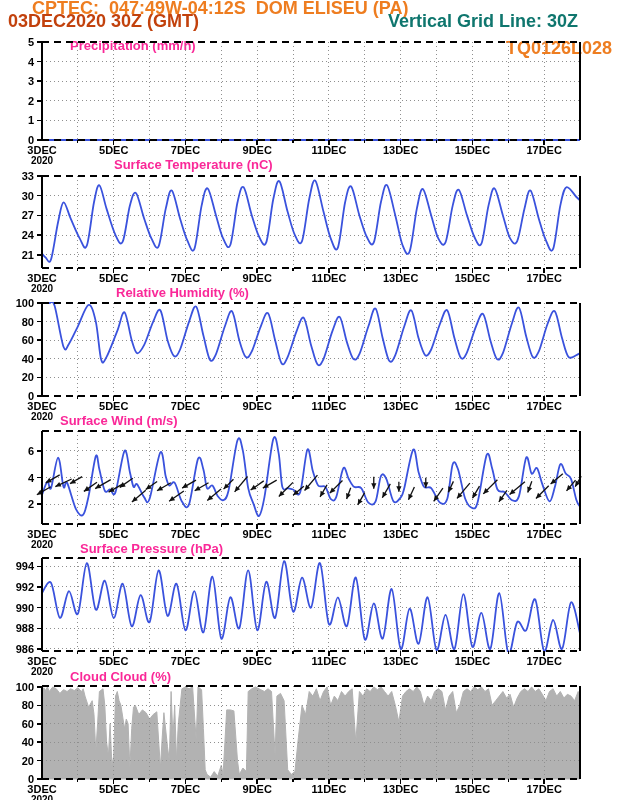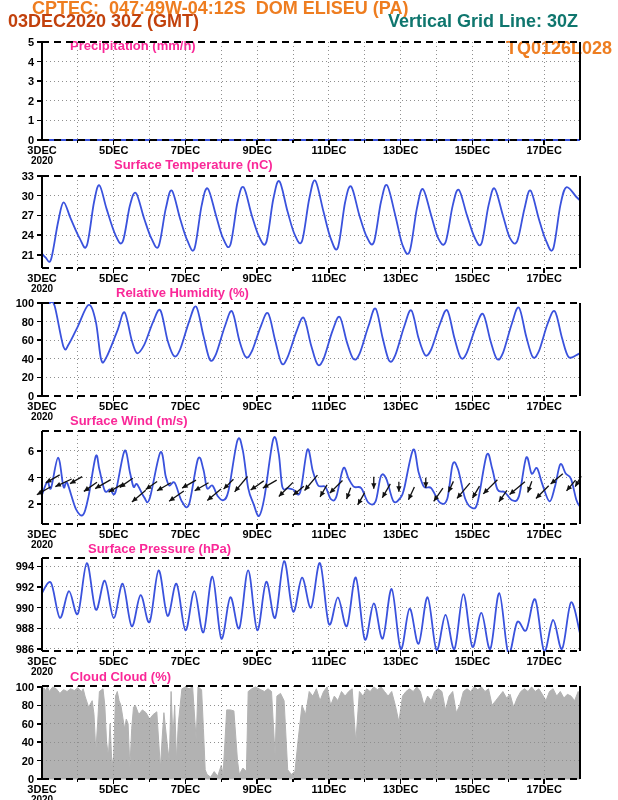--- a/index.html
+++ b/index.html
@@ -15,22 +15,22 @@
 
 <div class="page">
   <div class="hdr orange" style="left: 32px; top: 2px; color: rgb(238, 125, 32);">CPTEC:  047:49W-04:12S  DOM ELISEU (PA)</div>
   <div class="hdr orange" style="left: 8px; top: 15px; color: #c2410c;">03DEC2020 30Z (GMT)</div>
   <div class="hdr orange" style="right: 40px; top: 15px; color: #0f766e;">Vertical Grid Line: 30Z</div>
   <div class="hdr orange" style="right: 6px; top: 28px; color: rgb(238, 125, 32); margin-top: 14px;">TQ0126L028</div>
 
   <div class="chart-title magenta" style="left: 70px; top: 27px; color: rgb(250, 40, 152); margin-top: 12px;">Precipitation (mm/h)</div>
   <div class="chart-title magenta" style="left: 70px; top: 158px; color: rgb(250, 40, 152); margin-left: 44px;">Surface Temperature (nC)</div>
   <div class="chart-title magenta" style="left: 70px; top: 286px; color: rgb(250, 40, 152); padding-left: 46px;">Relative Humidity (%)</div>
-  <div class="chart-title magenta" style="left: 70px; top: 414px; color: rgb(250, 40, 152);">Surface Wind (m/s)</div>
-  <div class="chart-title magenta" style="left: 88px; top: 542px; color: rgb(250, 40, 152);">Surface Pressure (hPa)</div>
+  <div class="chart-title magenta" style="left: 60px; top: 414px; color: rgb(250, 40, 152);">Surface Wind (m/s)</div>
+  <div class="chart-title magenta" style="left: 80px; top: 542px; color: rgb(250, 40, 152);">Surface Pressure (hPa)</div>
   <div class="chart-title magenta" style="left: 70px; top: 670px; color: rgb(250, 40, 152);">Cloud Cloud (%)</div>
 
   <svg id="charts" width="618" height="800" viewBox="0 0 618 800">
       <g>
         <clipPath id="clip-precipitation">
           <rect x="42" y="41" width="538" height="100"></rect>
         </clipPath>
         <g stroke="#8f8f8f" stroke-width="1" stroke-dasharray="1,3" shape-rendering="crispEdges">
           <line x1="77.86666666666667" y1="42" x2="77.86666666666667" y2="140"></line>
           <line x1="113.73333333333333" y1="42" x2="113.73333333333333" y2="140"></line>

